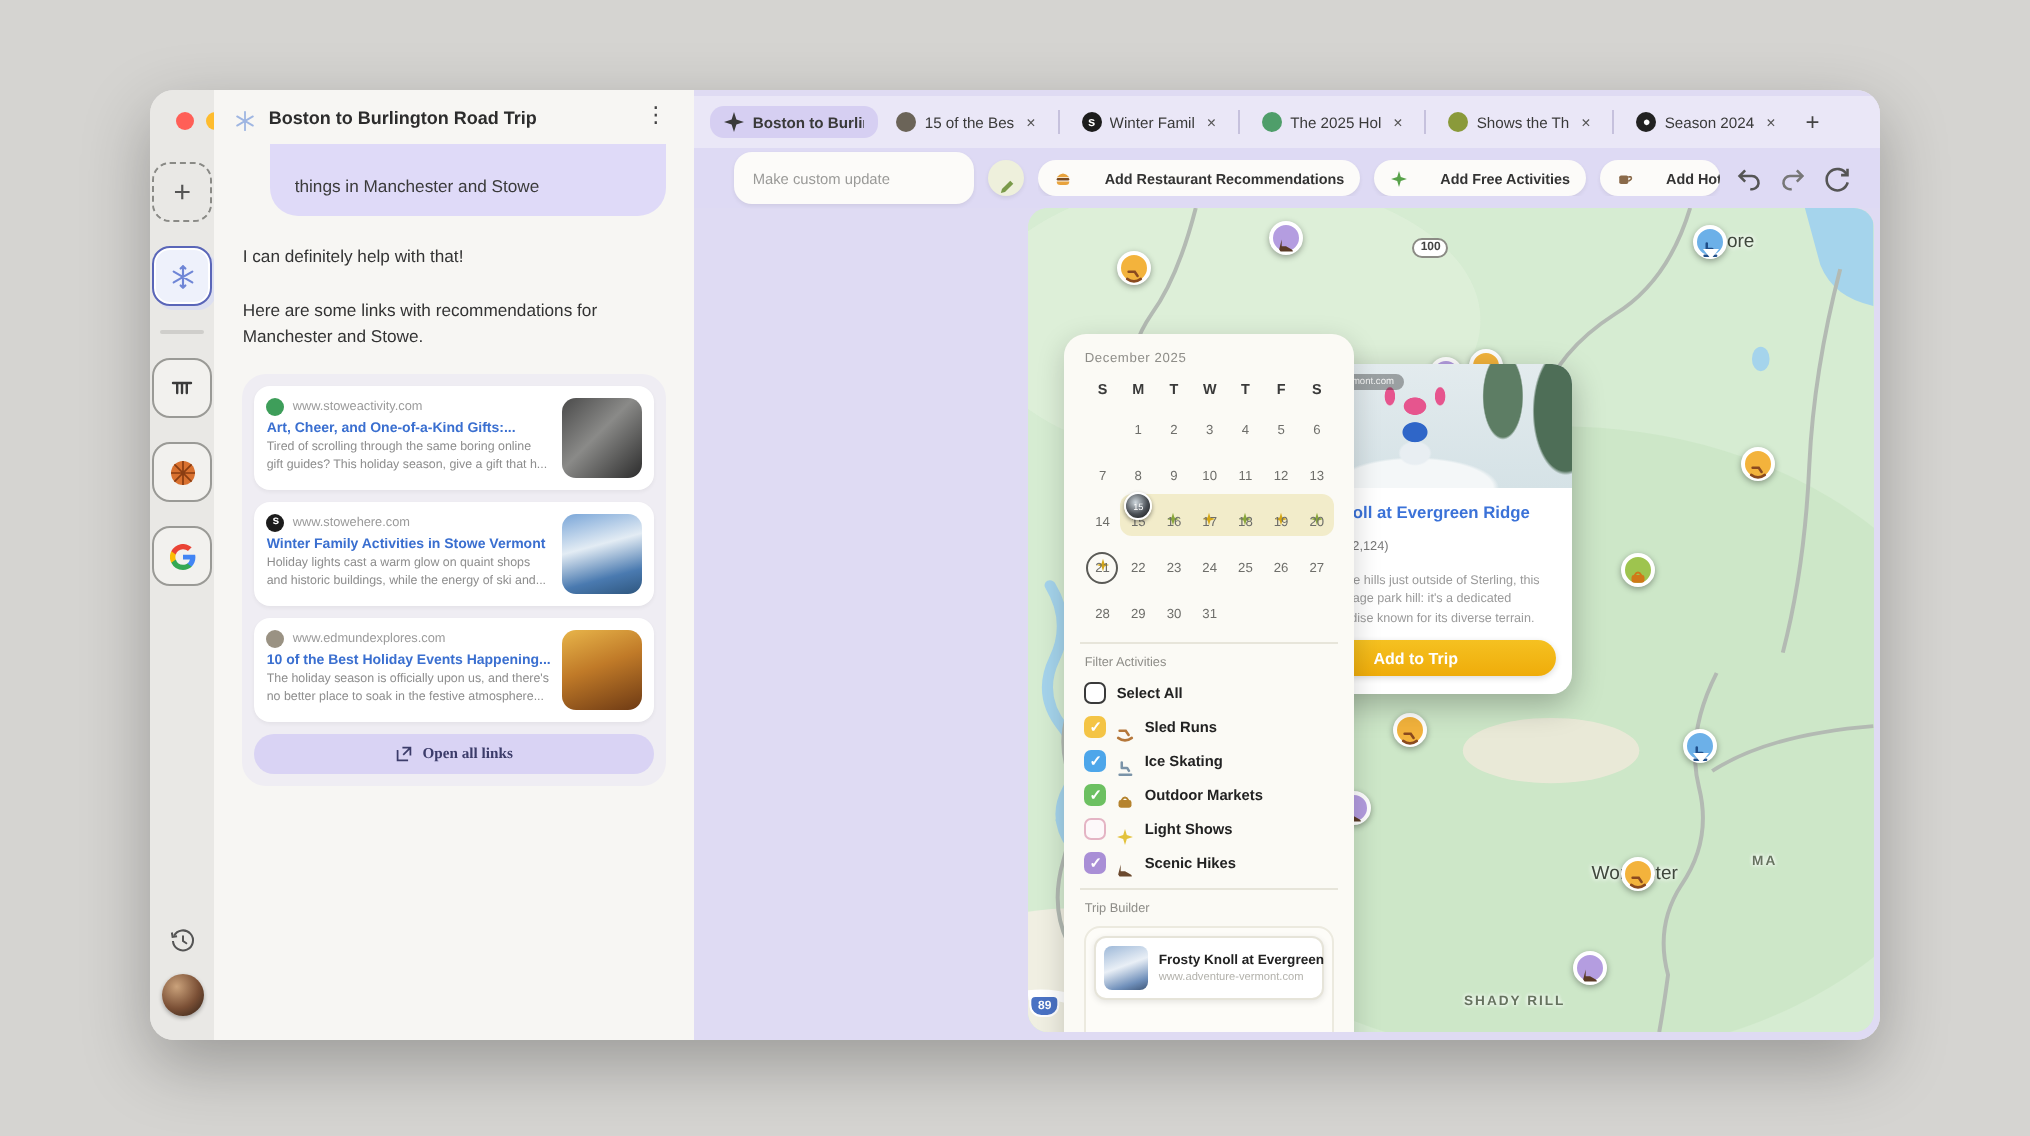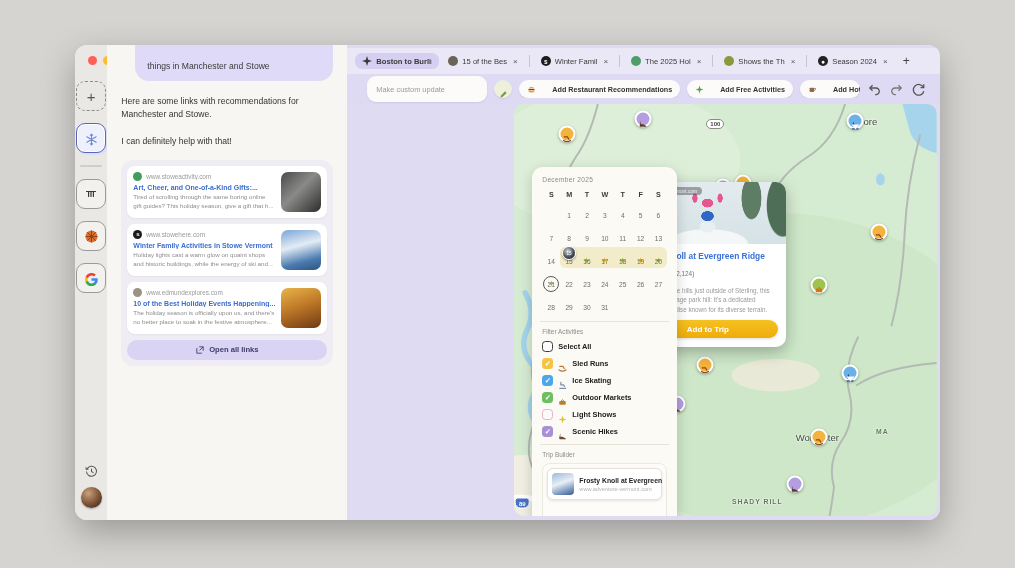--- a/index.html
+++ b/index.html
@@ -35,21 +35,21 @@
   .lcard { background:#fff; border-radius:8px; padding:6px; display:flex; gap:6px; margin-bottom:6px; cursor:pointer; box-shadow:0 1px 2px rgba(0,0,0,.05); }
   .lcard .txt { flex:1; min-width:0; }
   .favrow { display:flex; align-items:center; gap:4px; }
   .fav { width:9px; height:9px; border-radius:50%; flex:none; display:flex; align-items:center; justify-content:center;
          color:#fff; font-size:6px; font-weight:bold; }
   .lurl { font-size:6.4px; color:#9a9a9a; white-space:nowrap; overflow:hidden; }
   .ltitle { font-size:7px; font-weight:bold; color:#3a6fd0; margin-top:3px; white-space:nowrap; overflow:hidden; }
   .ldesc { font-size:6.2px; color:#8d8d8d; margin-top:2px; line-height:1.45; height:18px; overflow:hidden; }
   .lthumb { width:40px; height:40px; border-radius:7px; flex:none; }
   .openall { height:20px; background:#d9d3f4; border-radius:10px; display:flex; align-items:center; justify-content:center;
-             gap:5px; font-size:7.6px; font-weight:bold; color:#3c3c6a; cursor:pointer; }
+             gap:5px; font-size:7.6px; font-weight:bold; color:#3c3c6a; cursor:pointer;font-family:Liberation Serif, serif; }
   .followup { margin:18px 0 14px; height:72px; background:#fbfaf7; border:1px solid #b9b8b4; border-radius:14px;
               width:100%; resize:none; font-family:inherit; font-size:9px; color:#444; padding:10px 12px; outline:none; }
   .followup::placeholder { color:#9c9b98; }
 
   
   .content { flex:1; background:#dfdbf3; display:flex; flex-direction:column; position:relative; }
   .tabbar { height:26px; margin-top:3px; display:flex; align-items:center; padding:0 8px; gap:2px; background:#eae7f7; }
   .tab { display:flex; align-items:center; gap:4px; padding:3px 7px; border-radius:7px; font-size:7.6px; color:#3a3a3a;
          cursor:pointer; max-width:92px; }
   .tab.active { background:#d6cff2; font-weight:bold; }
@@ -211,24 +211,35 @@
               <path d="M2.2 4.2A5.4 5.4 0 1 1 1.6 7" fill="none" stroke="#555" stroke-width="1.1"></path>
               <path d="M1 2.4l.4 2.4 2.4-.4" fill="none" stroke="#555" stroke-width="1.1"></path>
               <path d="M7 4.4V7l1.8 1.2" fill="none" stroke="#555" stroke-width="1.1" stroke-linecap="round"></path>
             </svg>
         </span>
         <div class="avatar"></div>
       </div>
     </div>
 
     <div class="chat">
+      <div class="chat-header">
+        <span style="width:11px;height:11px">
+          <svg viewBox="0 0 12 12" width="11" height="11">
+              <g stroke="#9fb6e2" stroke-width="1" stroke-linecap="round" fill="none">
+                <path d="M6 1v10M1.7 3.5l8.6 5M1.7 8.5l8.6-5"></path>
+              </g>
+            </svg>
+        </span>
+        <span class="chat-title">Boston to Burlington Road Trip</span>
+        <span class="kebab">⋮</span>
+      </div>
       <div class="chat-scroll">
         <div class="bubble">things in Manchester and Stowe</div>
+        <div class="amsg">I can definitely help with that!</div>
         <div class="amsg">Here are some links with recommendations for Manchester and Stowe.</div>
-        <div class="amsg">I can definitely help with that!</div>
         <div class="cards-wrap">
           <div id="linkCards">
               <div class="lcard">
                 <div class="txt">
                   <div class="favrow">
                     <span class="fav" style="background: rgb(62, 158, 90);"></span>
                     <span class="lurl">www.stoweactivity.com</span>
                   </div>
                   <div class="ltitle">Art, Cheer, and One-of-a-Kind Gifts:...</div>
                   <div class="ldesc">Tired of scrolling through the same boring online gift guides? This holiday season, give a gift that h...</div>

